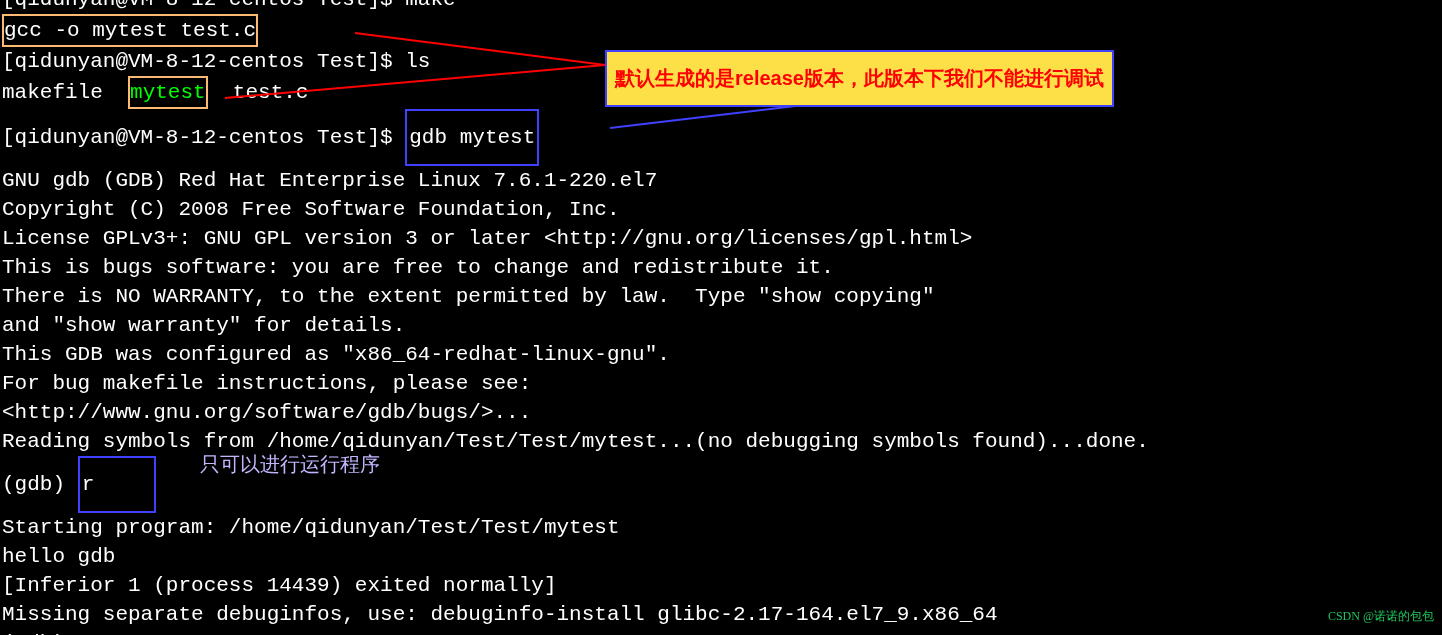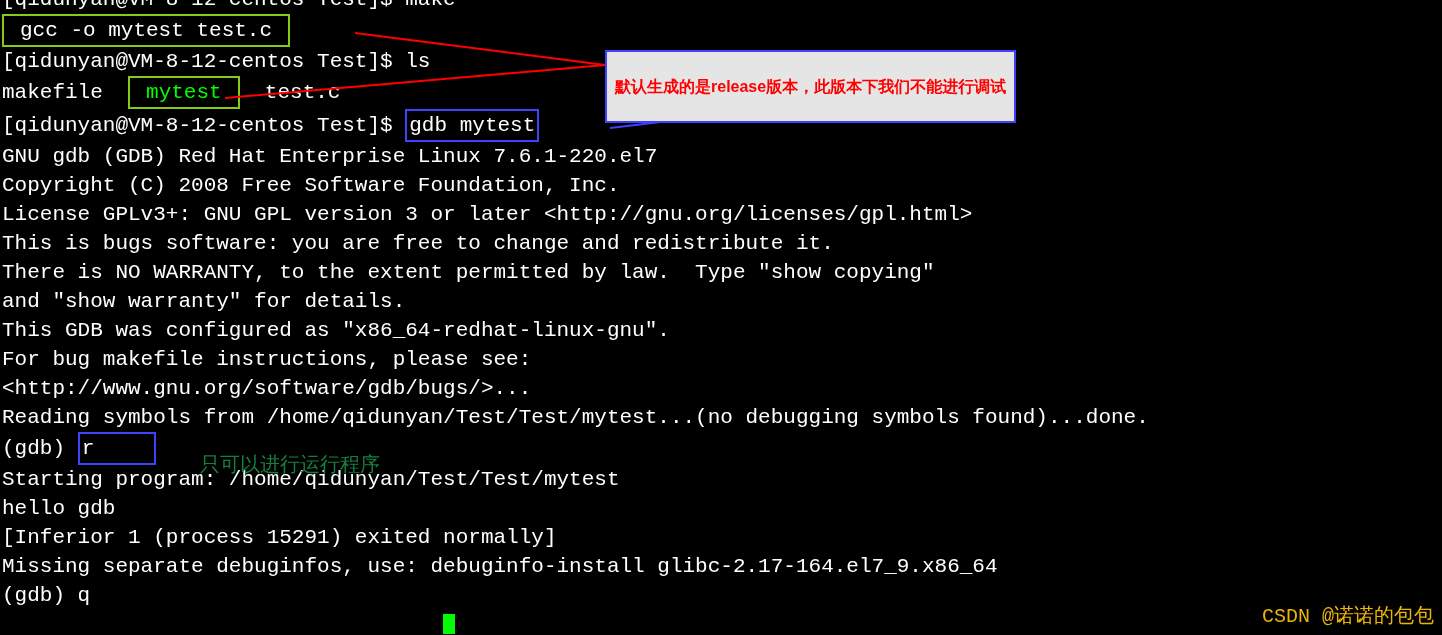--- a/index.html
+++ b/index.html
@@ -10,51 +10,51 @@
     color: #fff;
     width: 1442px;
     height: 635px;
     position: relative;
     overflow: hidden;
     line-height: 29px;
     padding-left: 2px;
   }
   .line { white-space: pre; }
   .green { color: #00ff00; font-weight: normal; }
-  .box-red { border: 2px solid #84cc16; padding: 0 16px; display: inline-block; }
-  .box-blue { border: 2px solid #4040ff; padding: 0 2px; display: inline-block; }
+  .box-red { border: 2px solid #fdba74; padding: 0 0; display: inline-block; }
+  .box-blue { border: 2px solid #4040ff; padding: 12px 2px; display: inline-block; }
   .annotation-red {
     position: absolute;
     border: 2px solid #4040ff;
-    background: #e5e5e5;
+    background: #fde047;
     color: #ff0000;
     font-weight: bold;
-    font-size: 16px;
-    padding: 20px 8px;
+    font-size: 20px;
+    padding: 12px 8px;
     font-family: sans-serif;
   }
   .annotation-blue {
     position: absolute;
-    color: #15803d;
+    color: #c4b5fd;
     font-family: Liberation Serif, serif;
     font-size: 20px;
   }
   svg.connector {
     position: absolute;
     top: 0; left: 0;
     width: 1442px; height: 635px;
     pointer-events: none;
   }
   .watermark {
     position: absolute;
     right: 8px;
     bottom: 4px;
-    color: #eab308;
-    font-family: Liberation Mono, monospace;
-    font-size: 20px;
+    color: #22c55e;
+    font-family: Liberation Serif, serif;
+    font-size: 12px;
   }
   .partial-top {
     white-space: pre;
     margin-top: -15px;
   }
   .cursor {
     display:inline-block;
     width:12px; height:20px;
     background:#00ff00;
     vertical-align: middle;
@@ -74,21 +74,21 @@
 <div class="line">This is bugs software: you are free to change and redistribute it.</div>
 <div class="line">There is NO WARRANTY, to the extent permitted by law.  Type "show copying"</div>
 <div class="line">and "show warranty" for details.</div>
 <div class="line">This GDB was configured as "x86_64-redhat-linux-gnu".</div>
 <div class="line">For bug makefile instructions, please see:</div>
 <div class="line">&lt;http://www.gnu.org/software/gdb/bugs/&gt;...</div>
 <div class="line">Reading symbols from /home/qidunyan/Test/Test/mytest...(no debugging symbols found)...done.</div>
 <div class="line"><span>(gdb) </span><span class="box-blue" style="padding-right:60px;">r</span></div>
 <div class="line">Starting program: /home/qidunyan/Test/Test/mytest</div>
 <div class="line">hello gdb</div>
-<div class="line">[Inferior 1 (process 15291) exited normally]</div>
+<div class="line">[Inferior 1 (process 14439) exited normally]</div>
 <div class="line">Missing separate debuginfos, use: debuginfo-install glibc-2.17-164.el7_9.x86_64</div>
 <div class="line">(gdb) q</div>
 <div class="line">                                   <span class="cursor"></span></div>
 
 <svg class="connector">
   <line x1="355" y1="33" x2="605" y2="65" stroke="#ff0000" stroke-width="2"></line>
   <line x1="225" y1="98" x2="605" y2="65" stroke="#ff0000" stroke-width="2"></line>
   <line x1="610" y1="128" x2="1015" y2="80" stroke="#4040ff" stroke-width="2"></line>
 </svg>
 

